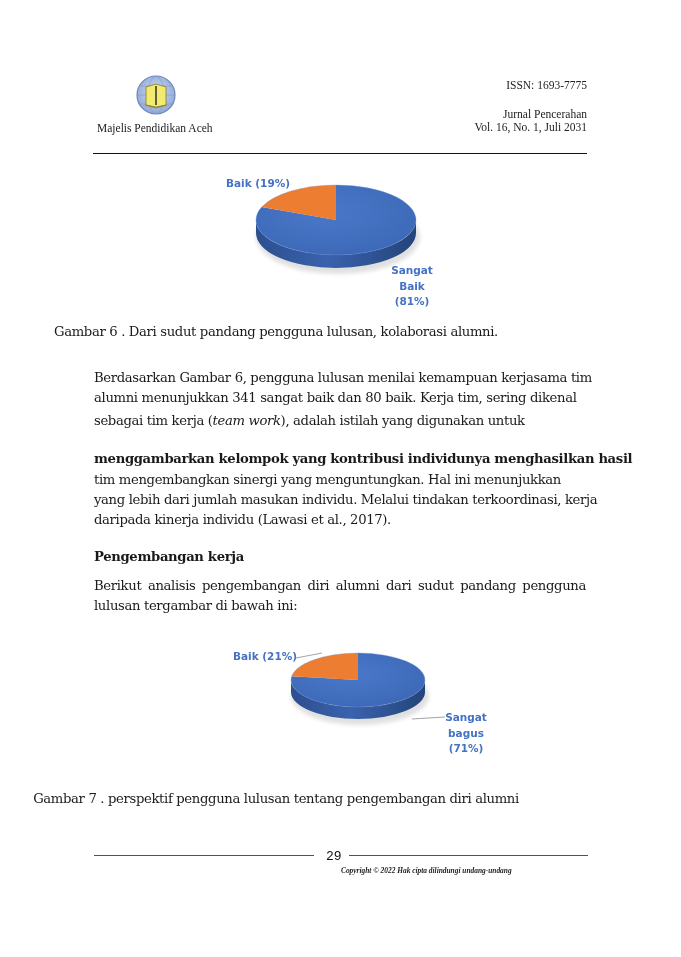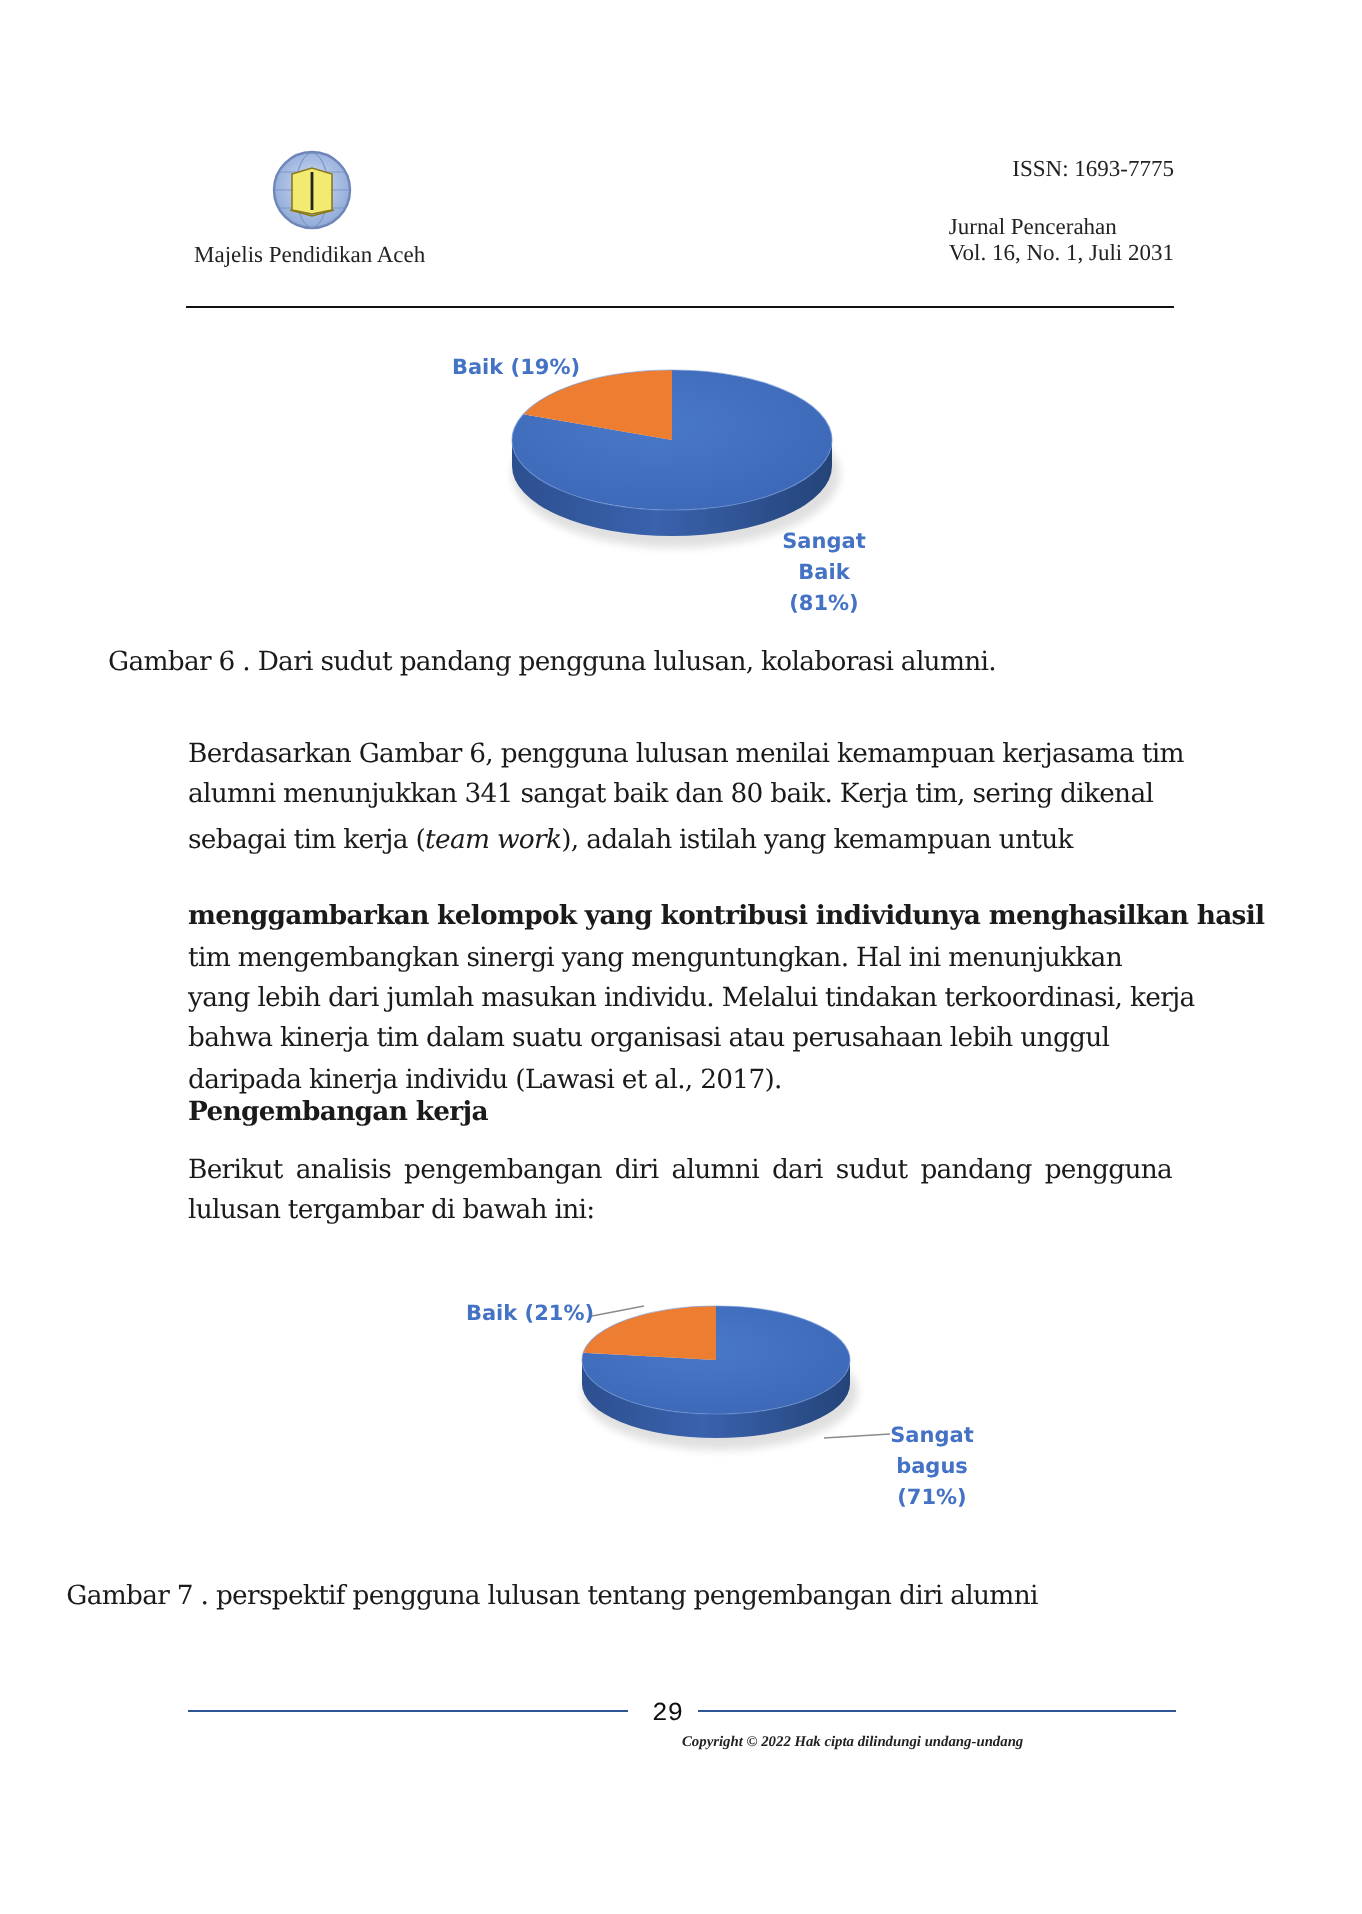--- a/index.html
+++ b/index.html
@@ -2,21 +2,21 @@
 <html><head>
 <meta charset="utf-8">
 <style>
   html, body { margin: 0; padding: 0; background: #ffffff; }
   body { width: 681px; height: 957px; position: relative; overflow: hidden; font-family: "DejaVu Serif", serif; color: #111; }
   .abs { position: absolute; }
   .hdr-small { font-family: "Liberation Serif", serif; font-size: 11.5px; color: #222; }
   .logo { left: 136px; top: 75px; width: 40px; height: 40px; }
   .org { left: 97px; top: 122px; }
   .issn { right: 94px; top: 79px; text-align: center; }
-  .journal { right: 94px; top: 108px; line-height: 13px; }
+  .journal { right: 94px; top: 108px; text-align: right; line-height: 13px; }
   .hrule { left: 93px; top: 153px; width: 494px; height: 0; border-top: 1.5px solid #111; }
 
   .body-text { font-family: "DejaVu Serif", serif; font-size: 13.2px; color: #1a1a1a; letter-spacing: -0.35px; }
   .para { left: 94px; width: 492px; line-height: 20.4px; }
   .para p { margin: 0; white-space: nowrap; }
   .justify p { white-space: normal; text-align: justify; text-align-last: left; }
   .caption { width: 552px; left: 0; text-align: center; }
   .heading { left: 94px; top: 549px; font-weight: bold; }
 
   .pie-label { font-family: "DejaVu Sans", sans-serif; font-weight: bold; font-size: 10.5px; fill: #4472c4; }
@@ -90,25 +90,24 @@
       <text x="466" y="721" text-anchor="middle" class="pie-label"><tspan x="466" dy="0">Sangat</tspan><tspan x="466" dy="15.5">bagus</tspan><tspan x="466" dy="15.5">(71%)</tspan></text>
       <text x="265" y="660" text-anchor="middle" class="pie-label"><tspan x="265" dy="0">Baik (21%)</tspan></text>
     </g>
 </svg>
 
 <div class="abs body-text caption" style="top:324px;">Gambar 6 . Dari sudut pandang pengguna lulusan, kolaborasi alumni.</div>
 
 <div class="abs body-text para" style="top:368px;">
   <p>Berdasarkan Gambar 6, pengguna lulusan menilai kemampuan kerjasama tim</p>
   <p>alumni menunjukkan 341 sangat baik dan 80 baik. Kerja tim, sering dikenal</p>
-  <p style="margin-top:2px;"><span>sebagai tim kerja (</span><em>team work</em><span>), adalah istilah yang kemampuan untuk</span></p>
+  <p style="margin-top:2px;"><span>sebagai tim kerja (</span><em>team work</em><span>), adalah istilah yang digunakan untuk</span></p>
   <p style="margin-top:18px;font-weight:bold;">menggambarkan kelompok yang kontribusi individunya menghasilkan hasil</p>
   <p>tim mengembangkan sinergi yang menguntungkan. Hal ini menunjukkan</p>
   <p>yang lebih dari jumlah masukan individu. Melalui tindakan terkoordinasi, kerja</p>
-  <p>bahwa kinerja tim dalam suatu organisasi atau perusahaan lebih unggul</p>
   <p>daripada kinerja individu (Lawasi et al., 2017).</p>
 </div>
 
 <div class="abs body-text heading">Pengembangan kerja</div>
 
 <div class="abs body-text para justify" style="top:576px; line-height:20px;">
   <p>Berikut analisis pengembangan diri alumni dari sudut pandang pengguna lulusan tergambar di bawah ini:</p>
 </div>
 
 <div class="abs body-text caption" style="top:791px;">Gambar 7 . perspektif pengguna lulusan tentang pengembangan diri alumni</div>

